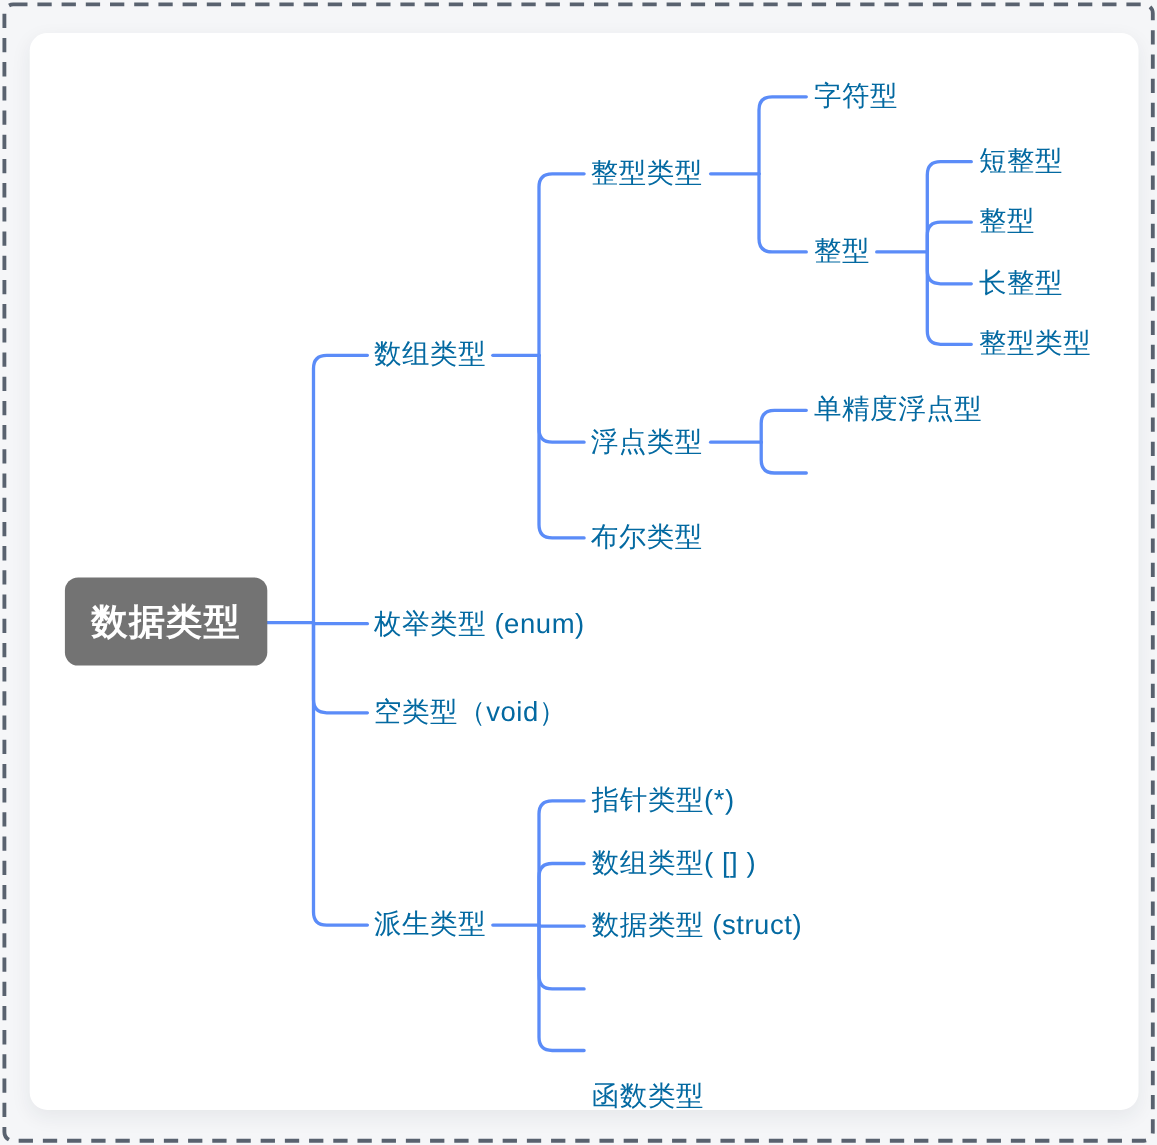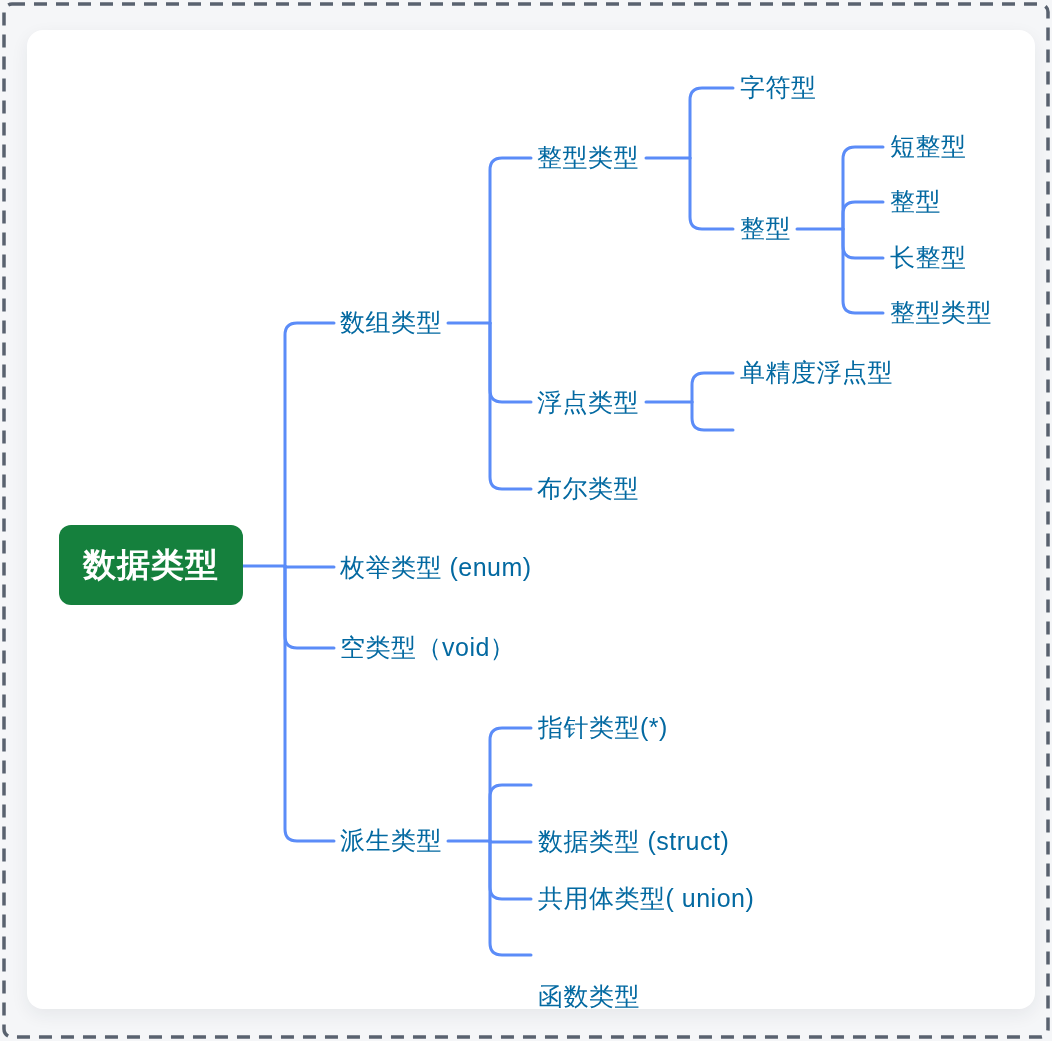--- a/index.html
+++ b/index.html
@@ -59,21 +59,21 @@
     line-height: 1.25;
     color: #0369a1;
     letter-spacing: 0.5px;
   }
   .root-node {
     position: absolute;
     left: 59px;
     top: 525px;
     width: 184px;
     height: 80px;
-    background: #15803d;
+    background: #737373;
     border-radius: 12px;
     color: #ffffff;
     font-size: 33px;
     font-weight: 700;
     letter-spacing: 1px;
     display: flex;
     align-items: center;
     justify-content: center;
   }
 </style>
@@ -140,18 +140,18 @@
     <div class="node" style="left:740px; top:229px">整型</div>
 
     <div class="node" style="left:890px; top:147px">短整型</div>
     <div class="node" style="left:890px; top:202px">整型</div>
     <div class="node" style="left:890px; top:258px">长整型</div>
     <div class="node" style="left:890px; top:313px">整型类型</div>
 
     <div class="node" style="left:740px; top:373px">单精度浮点型</div>
 
     <div class="node" style="left:538px; top:728px">指针类型(*)</div>
+    <div class="node" style="left:538px; top:785px">数组类型( [] )</div>
     <div class="node" style="left:538px; top:842px">数据类型 (struct)</div>
-    <div class="node" style="left:538px; top:899px">共用体类型( union)</div>
     <div class="node" style="left:538px; top:997px">函数类型</div>
 
   </div>
 </div>
 
 </body></html>

